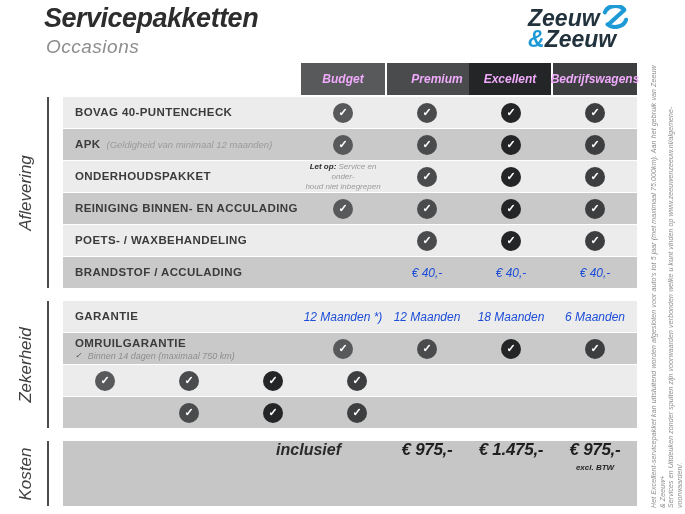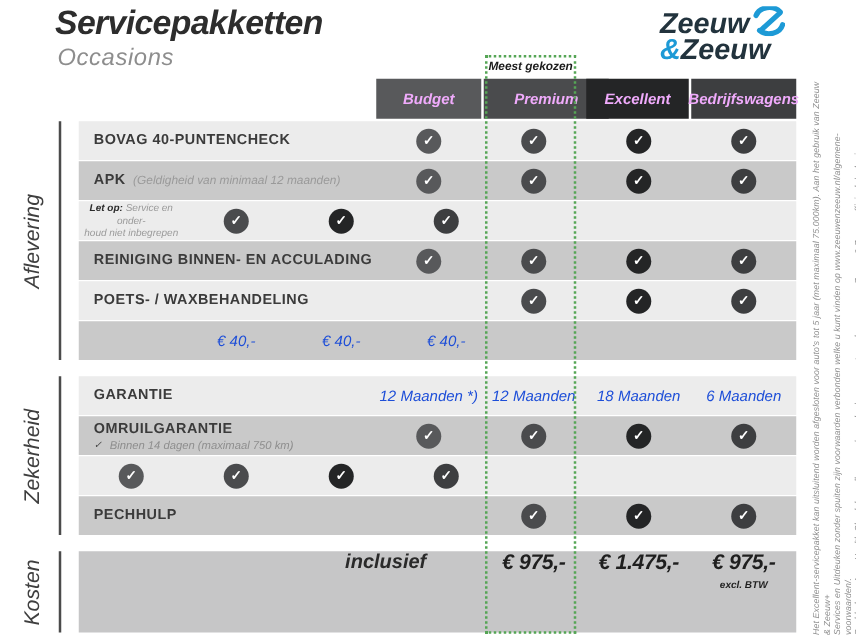--- a/index.html
+++ b/index.html
@@ -141,20 +141,25 @@
           <span class="circle" style="background: rgb(74, 75, 77);">✓</span>
         </div>
         <div class="cell">
           <span class="circle" style="background: rgb(36, 37, 38);">✓</span>
         </div>
         <div class="cell">
           <span class="circle" style="background: rgb(61, 62, 64);">✓</span>
         </div>
       </div>
       <div class="trow light">
+        <div class="label-wrap">
+          <div class="label-main">
+            <span class="rlabel">ONDERHOUDSPAKKET</span>
+          </div>
+        </div>
         <div class="cell">
           <div class="note-cell"><b>Let op:</b> Service en onder-<br> houd niet inbegrepen</div>
         </div>
         <div class="cell">
           <span class="circle" style="background: rgb(74, 75, 77);">✓</span>
         </div>
         <div class="cell">
           <span class="circle" style="background: rgb(36, 37, 38);">✓</span>
         </div>
         <div class="cell">
@@ -191,20 +196,25 @@
           <span class="circle" style="background: rgb(74, 75, 77);">✓</span>
         </div>
         <div class="cell">
           <span class="circle" style="background: rgb(36, 37, 38);">✓</span>
         </div>
         <div class="cell">
           <span class="circle" style="background: rgb(61, 62, 64);">✓</span>
         </div>
       </div>
       <div class="trow mid">
+        <div class="label-wrap">
+          <div class="label-main">
+            <span class="rlabel">BRANDSTOF / ACCULADING</span>
+          </div>
+        </div>
         <div class="cell"></div>
         <div class="cell">
           <span class="ctext">€ 40,-</span>
         </div>
         <div class="cell">
           <span class="ctext">€ 40,-</span>
         </div>
         <div class="cell">
           <span class="ctext">€ 40,-</span>
         </div>
@@ -261,25 +271,20 @@
           <span class="circle" style="background: rgb(74, 75, 77);">✓</span>
         </div>
         <div class="cell">
           <span class="circle" style="background: rgb(36, 37, 38);">✓</span>
         </div>
         <div class="cell">
           <span class="circle" style="background: rgb(61, 62, 64);">✓</span>
         </div>
       </div>
       <div class="trow mid">
-        <div class="label-wrap">
-          <div class="label-main">
-            <span class="rlabel">PECHHULP</span>
-          </div>
-        </div>
         <div class="cell"></div>
         <div class="cell">
           <span class="circle" style="background: rgb(74, 75, 77);">✓</span>
         </div>
         <div class="cell">
           <span class="circle" style="background: rgb(36, 37, 38);">✓</span>
         </div>
         <div class="cell">
           <span class="circle" style="background: rgb(61, 62, 64);">✓</span>
         </div>
@@ -289,23 +294,20 @@
   <div class="kosten">
     <div class="k-incl">inclusief</div>
     <div class="k-price">€ 975,-</div>
     <div class="k-price">€ 1.475,-</div>
     <div class="k-price">
       <span>€ 975,-</span>
       <span class="k-btw">excl. BTW</span>
     </div>
   </div>
 
-  <div class="gbox" style="border-color: rgb(85, 165, 85);">
-    <div class="gbox-label">Meest gekozen</div>
-  </div>
 
   <div class="footnotes">
     <div>Het Excellent-servicepakket kan uitsluitend worden afgesloten voor auto's tot 5 jaar (met maximaal 75.000km). Aan het gebruik van Zeeuw &amp; Zeeuw+</div>
     <div>Services en Uitdeuken zonder spuiten zijn voorwaarden verbonden welke u kunt vinden op www.zeeuwenzeeuw.nl/algemene-voorwaarden/.</div>
     <div>Pechhulp en Accu Health Check kan alleen worden geboden voor automerken waarvan Zeeuw &amp; Zeeuw officieel dealer is.</div>
 
   </div>
 
 </div>
 

